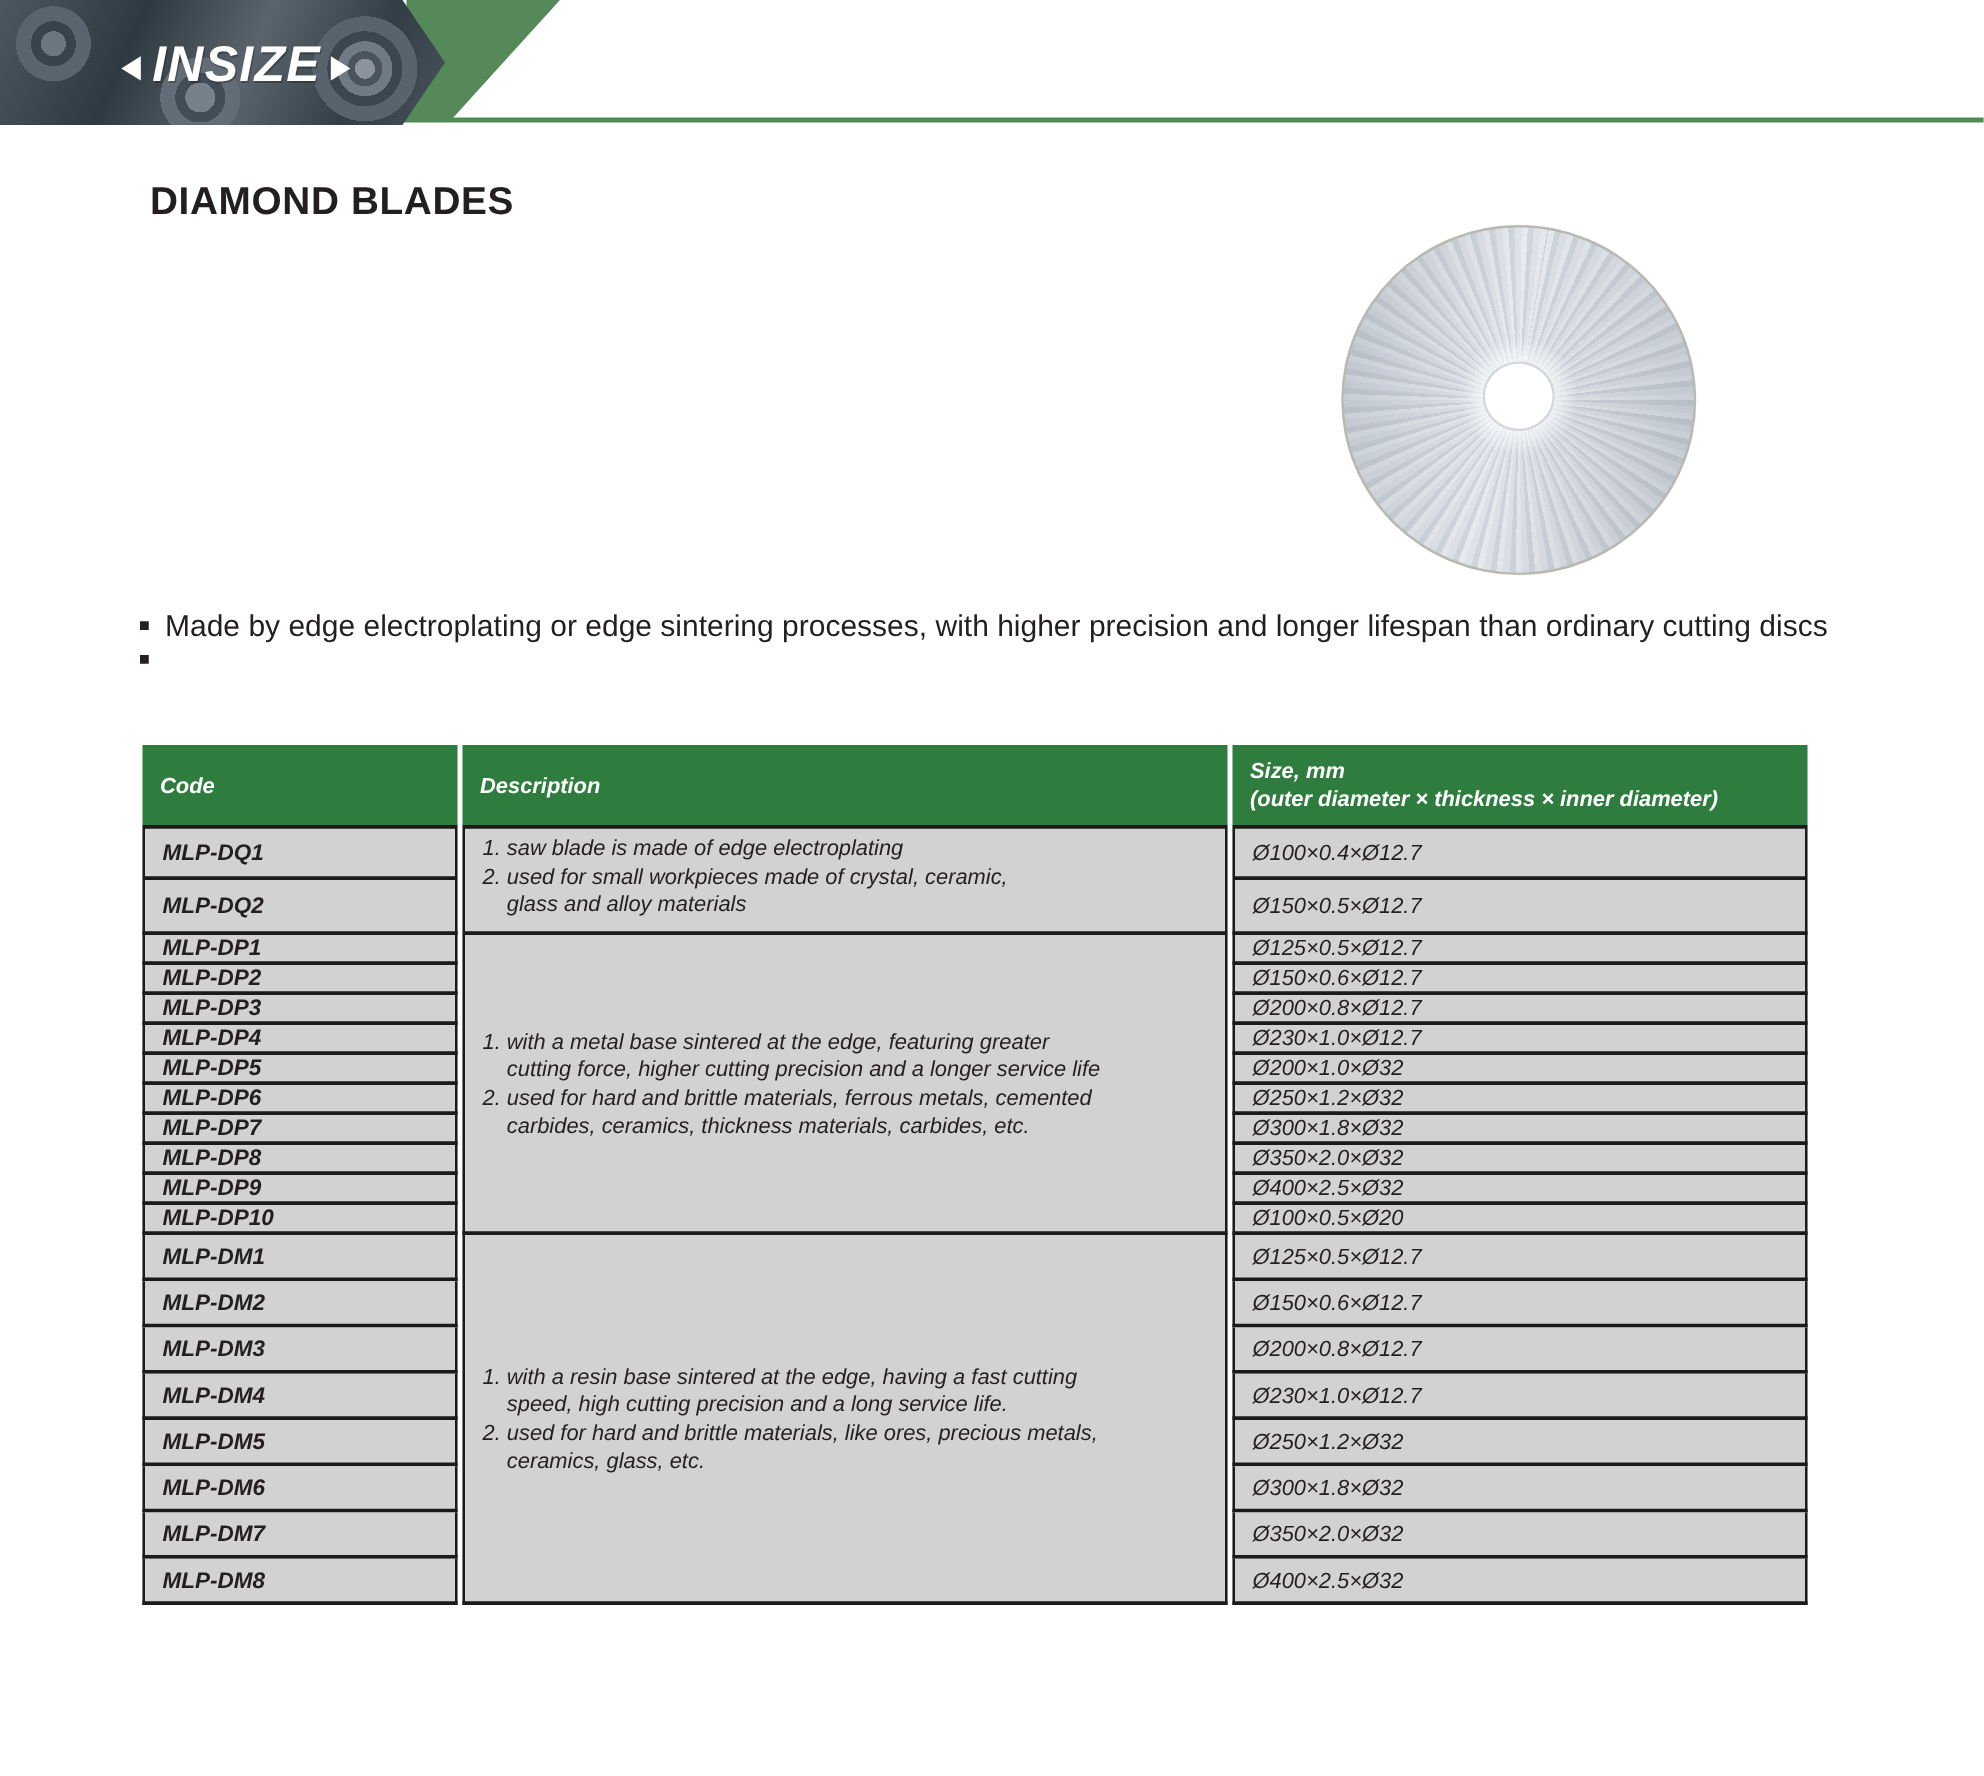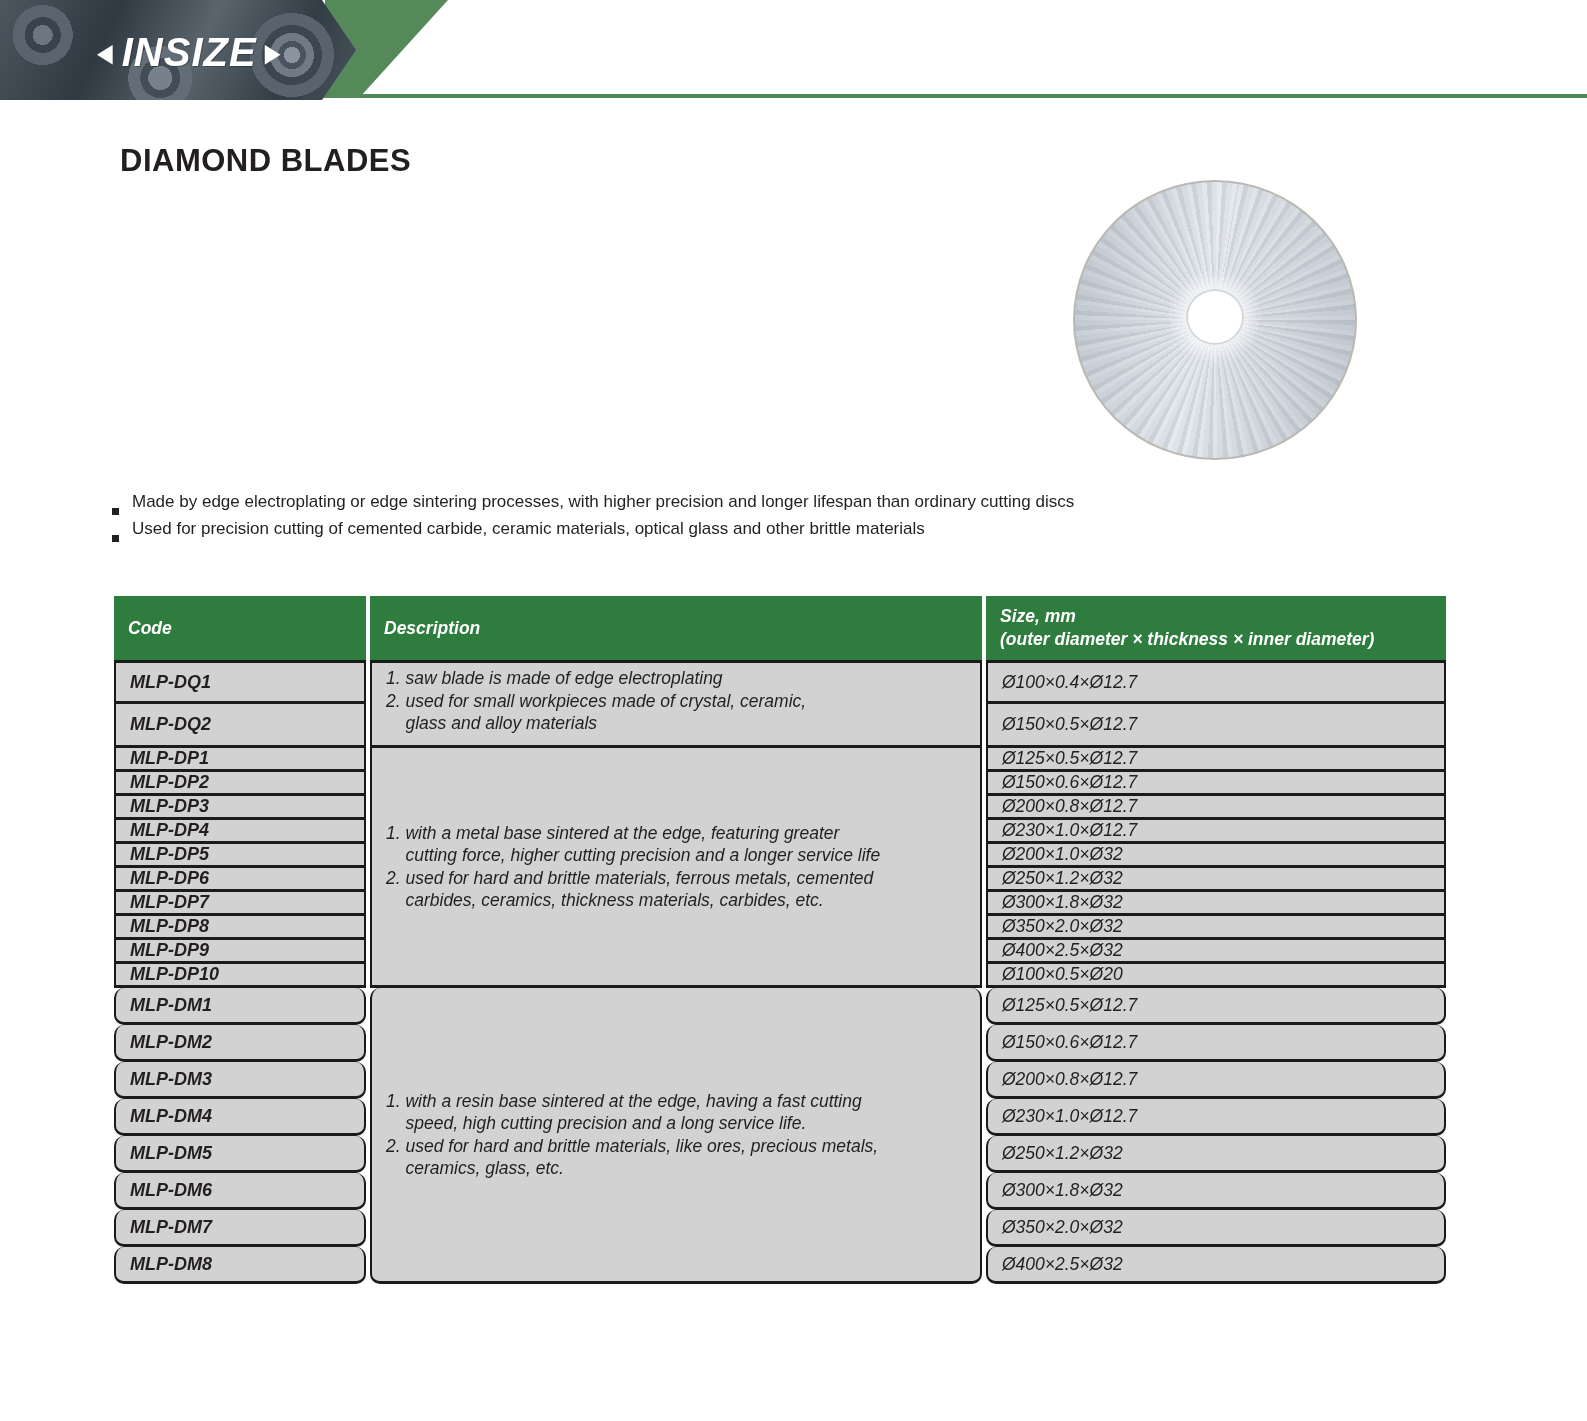--- a/index.html
+++ b/index.html
@@ -48,21 +48,21 @@
       linear-gradient(100deg, rgba(148,158,170,.45) 0%, rgba(232,236,241,.15) 45%, rgba(138,148,160,.38) 100%),
       repeating-conic-gradient(from 10deg, #e7ebef 0deg 2deg, #ccd2d9 2deg 4deg, #dde2e7 4deg 6.5deg);
   }
   .disc::after{
     content:"";position:absolute;left:50%;top:49%;width:58px;height:56px;margin:-28px 0 0 -29px;
     border-radius:50%;background:#ffffff;box-shadow:inset 0 0 0 2px #d4d8dc;
   }
 
   
   .features{position:absolute;left:110px;top:488px;margin:0;padding:0;list-style:none;}
-  .features li{display:flex;align-items:flex-end;font-size:17px;line-height:27px;color:#231f20;}
+  .features li{display:flex;align-items:flex-start;font-size:24px;line-height:27px;color:#231f20;}
   .features .sq{flex:0 0 auto;width:7px;height:7px;background:#231f20;margin:9px 13px 0 2px;}
 
   
   .tbl-wrap{position:absolute;left:110px;top:596px;width:1340px;font-style:italic;}
   table.products{
     width:1340px;table-layout:fixed;border-collapse:separate;border-spacing:4px 0;
     font-size:17.5px;color:#231f20;
   }
   table.products th{
     background:#2f7d3e;color:#ffffff;font-weight:bold;text-align:left;
@@ -70,21 +70,21 @@
   }
   table.products td{
     background:#d2d2d2;
     border-left:2px solid #1b1b1b;border-right:2px solid #1b1b1b;border-bottom:3px solid #1b1b1b;
     padding:0 10px 0 14px;vertical-align:middle;box-sizing:border-box;
   }
   tr.first > td{border-top:3px solid #1b1b1b;}
   td.code{font-weight:bold;font-size:18px;}
   tr.h-dq > td{height:44px;}
   tr.h-dp > td{height:21px;}
-  tr.h-dm > td{height:37px;border-radius:10px;}
+  tr.h-dm > td{height:37px;}
   td.desc{line-height:22.5px;}
   td.desc.top-align{vertical-align:top;padding-top:4px;}
   .desc-line{white-space:pre-wrap;}
 </style>
 </head>
 <body>
 
 <div class="header">
   <div class="green-line"></div>
   <div class="chevron"></div>
@@ -101,21 +101,20 @@
 
 <div class="disc" title="diamond blade cutting disc with center hole"></div>
 
 <ul class="features">
   <li>
     <span class="sq"></span>
     <span>Made by edge electroplating or edge sintering processes, with higher precision and longer lifespan than ordinary cutting discs</span>
   </li>
   <li>
     <span class="sq"></span>
-    <span>Used for precision cutting of cemented carbide, ceramic materials, optical glass and other brittle materials</span>
   </li>
 </ul>
 
 <div class="tbl-wrap">
 <table class="products">
   <colgroup>
         <col style="width:252px">
         <col style="width:612px">
         <col style="width:460px">
       </colgroup>

